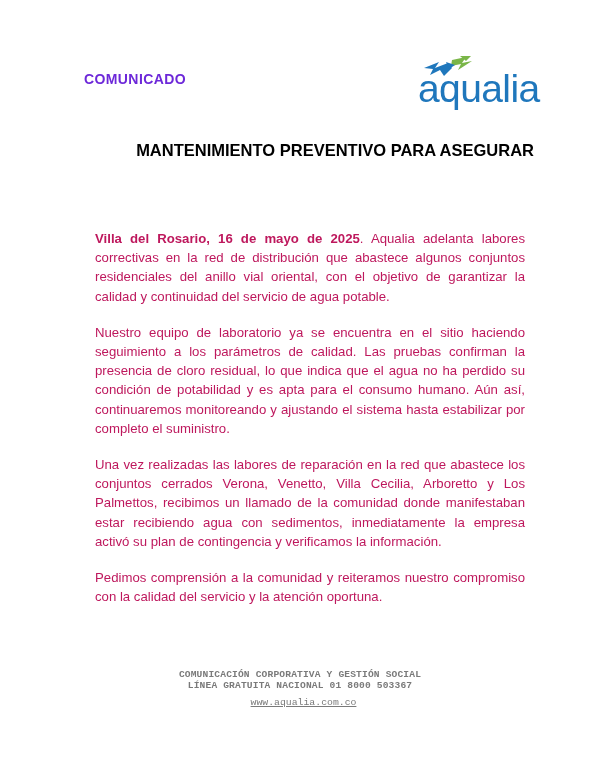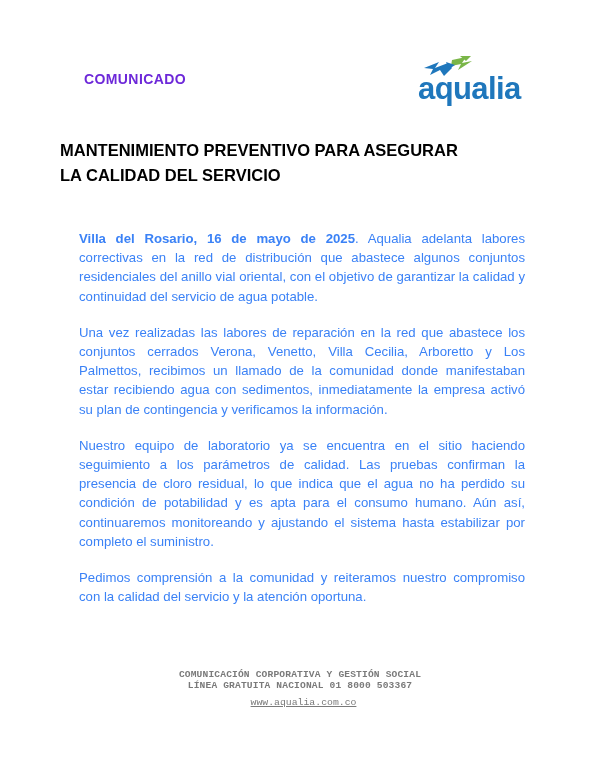--- a/index.html
+++ b/index.html
@@ -56,59 +56,59 @@
     left: 4px;
     top: 0px;
     width: 56px;
     height: 26px;
   }
   .logo-word {
     position: absolute;
     left: 0px;
     top: 15px;
     width: 110px;
-    font-size: 31px;
+    font-size: 39px;
     line-height: 36px;
-    font-weight: bold;
+    font-weight: normal;
     color: #1f77bc;
     letter-spacing: -0.6px;
     white-space: nowrap;
   }
 
   
   .doc-title {
     position: absolute;
-    left: 60px;
+    left: 54px;
     top: 138px;
     width: 480px;
-    text-align: left;
+    text-align: right;
     font-size: 16.5px;
     line-height: 25px;
     font-weight: bold;
     color: #000000;
   }
   .doc-title .line {
     display: block;
     white-space: nowrap;
   }
 
   
   .body-copy {
     position: absolute;
     left: 79px;
     top: 229px;
     width: 446px;
   }
   .para {
-    margin: 0 0 17px 0;
+    margin: 0 0 17px 16px;
     font-size: 13.2px;
     line-height: 19.2px;
     text-align: justify;
     text-justify: inter-word;
-    color: #3b82f6;
+    color: #be185d;
   }
   .para:last-child {
     margin-bottom: 0;
   }
   .para b {
     font-weight: bold;
   }
 
   
   .footer {
@@ -158,27 +158,26 @@
           <path d="M2 12 L17 6 L13 12 L26 7 L30 12 L22 20 L18 14 L8 19 L11 13 Z" fill="#1f77bc"></path>
           <path d="M24 6 L33 9 L27 13 Z" fill="#1f77bc"></path>
         </svg>
       </div>
       <div class="logo-word">aqualia</div>
     </div>
   </div>
 
   <div class="doc-title">
     <span class="line">MANTENIMIENTO PREVENTIVO PARA ASEGURAR</span>
-    <span class="line">LA CALIDAD DEL SERVICIO</span>
   </div>
 
   <div class="body-copy">
     <p class="para"><b>Villa del Rosario, 16 de mayo de 2025</b><span>. Aqualia adelanta labores correctivas en la red de distribución que abastece algunos conjuntos residenciales del anillo vial oriental, con el objetivo de garantizar la calidad y continuidad del servicio de agua potable.</span></p>
+    <p class="para">Nuestro equipo de laboratorio ya se encuentra en el sitio haciendo seguimiento a los parámetros de calidad. Las pruebas confirman la presencia de cloro residual, lo que indica que el agua no ha perdido su condición de potabilidad y es apta para el consumo humano. Aún así, continuaremos monitoreando y ajustando el sistema hasta estabilizar por completo el suministro.</p>
     <p class="para">Una vez realizadas las labores de reparación en la red que abastece los conjuntos cerrados Verona, Venetto, Villa Cecilia, Arboretto y Los Palmettos, recibimos un llamado de la comunidad donde manifestaban estar recibiendo agua con sedimentos, inmediatamente la empresa activó su plan de contingencia y verificamos la información.</p>
-    <p class="para">Nuestro equipo de laboratorio ya se encuentra en el sitio haciendo seguimiento a los parámetros de calidad. Las pruebas confirman la presencia de cloro residual, lo que indica que el agua no ha perdido su condición de potabilidad y es apta para el consumo humano. Aún así, continuaremos monitoreando y ajustando el sistema hasta estabilizar por completo el suministro.</p>
     <p class="para">Pedimos comprensión a la comunidad y reiteramos nuestro compromiso con la calidad del servicio y la atención oportuna.</p>
   </div>
 
   <div class="footer">
     <span class="footer-line">COMUNICACIÓN CORPORATIVA Y GESTIÓN SOCIAL</span>
     <span class="footer-line">LÍNEA GRATUITA NACIONAL 01 8000 503367</span>
     <a class="footer-url" href="#">www.aqualia.com.co</a>
   </div>
 
 </div>

